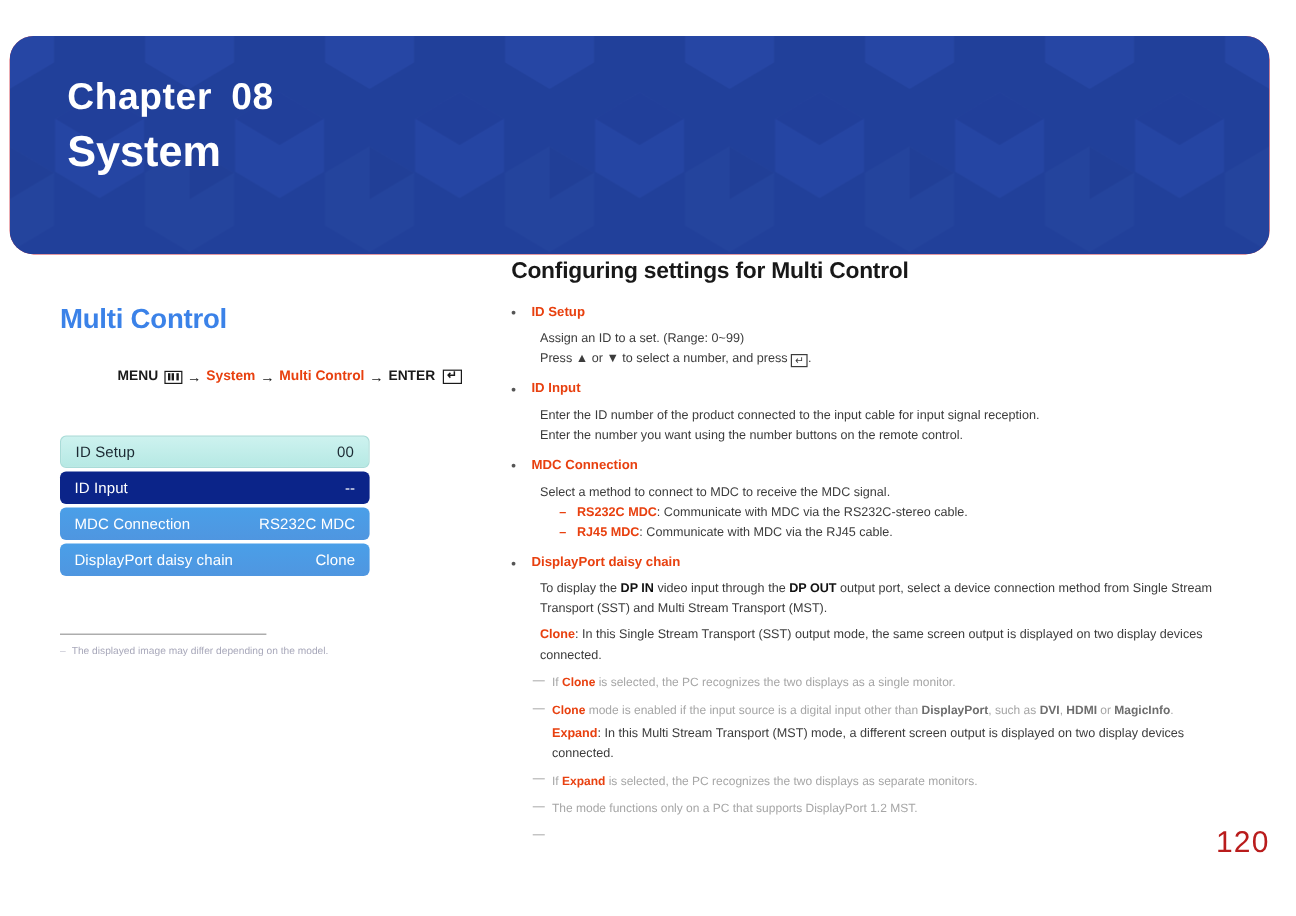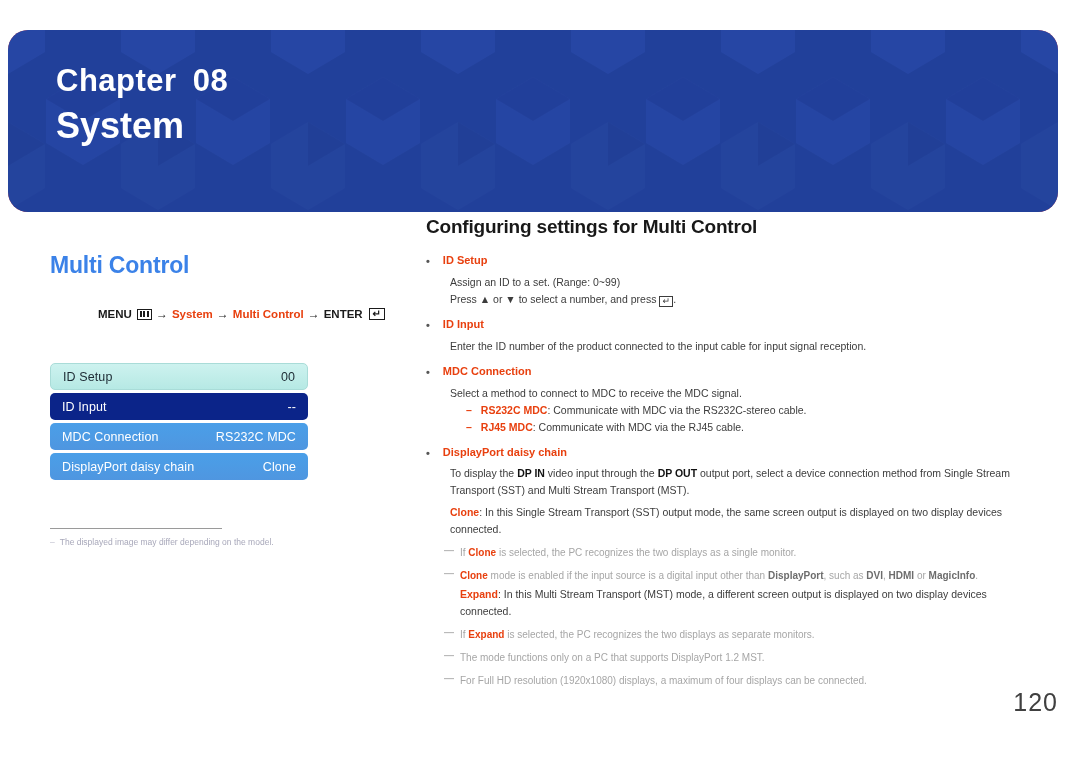--- a/index.html
+++ b/index.html
@@ -230,21 +230,21 @@
     line-height: 1;
     vertical-align: -1px;
   }
 
   
   .page-num {
     position: absolute;
     right: 22px;
     bottom: 46px;
     font-size: 25px;
-    color: #404040;
+    color: #b91c1c;
     letter-spacing: 1px;
   }
 </style>
 </head>
 <body>
 
 <div class="banner">
   <svg class="banner-pattern" viewBox="0 0 1050 182" preserveAspectRatio="none">
     <defs>
       <pattern id="cubes" width="150" height="182" patternUnits="userSpaceOnUse">
@@ -329,20 +329,21 @@
     <div class="body-line">Assign an ID to a set. (Range: 0~99)</div>
     <div class="body-line"><span>Press ▲ or ▼ to select a number, and press </span><span class="icon-enter-sm">↵</span><span>.</span></div>
   </div>
 
   <div class="bullet-block">
     <div class="bullet-head">
       <span class="bullet-dot">•</span>
       <span>ID Input</span>
     </div>
     <div class="body-line">Enter the ID number of the product connected to the input cable for input signal reception.</div>
+    <div class="body-line">Enter the number you want using the number buttons on the remote control.</div>
   </div>
 
   <div class="bullet-block">
     <div class="bullet-head">
       <span class="bullet-dot">•</span>
       <span>MDC Connection</span>
     </div>
     <div class="body-line">Select a method to connect to MDC to receive the MDC signal.</div>
     <div class="sub-line">
       <span class="sub-dash">–</span>
@@ -380,18 +381,17 @@
       <span><span>If </span><span class="tip-acc">Expand</span><span> is selected, the PC recognizes the two displays as separate monitors.</span></span>
     </div>
 
     <div class="tip-line">
       <span class="tip-dash">—</span>
       <span>The mode functions only on a PC that supports DisplayPort 1.2 MST.</span>
     </div>
 
     <div class="tip-line">
       <span class="tip-dash">—</span>
-      <span>For Full HD resolution (1920x1080) displays, a maximum of four displays can be connected.</span>
     </div>
   </div>
 </div>
 
 <div class="page-num">120</div>
 
 </body></html>

